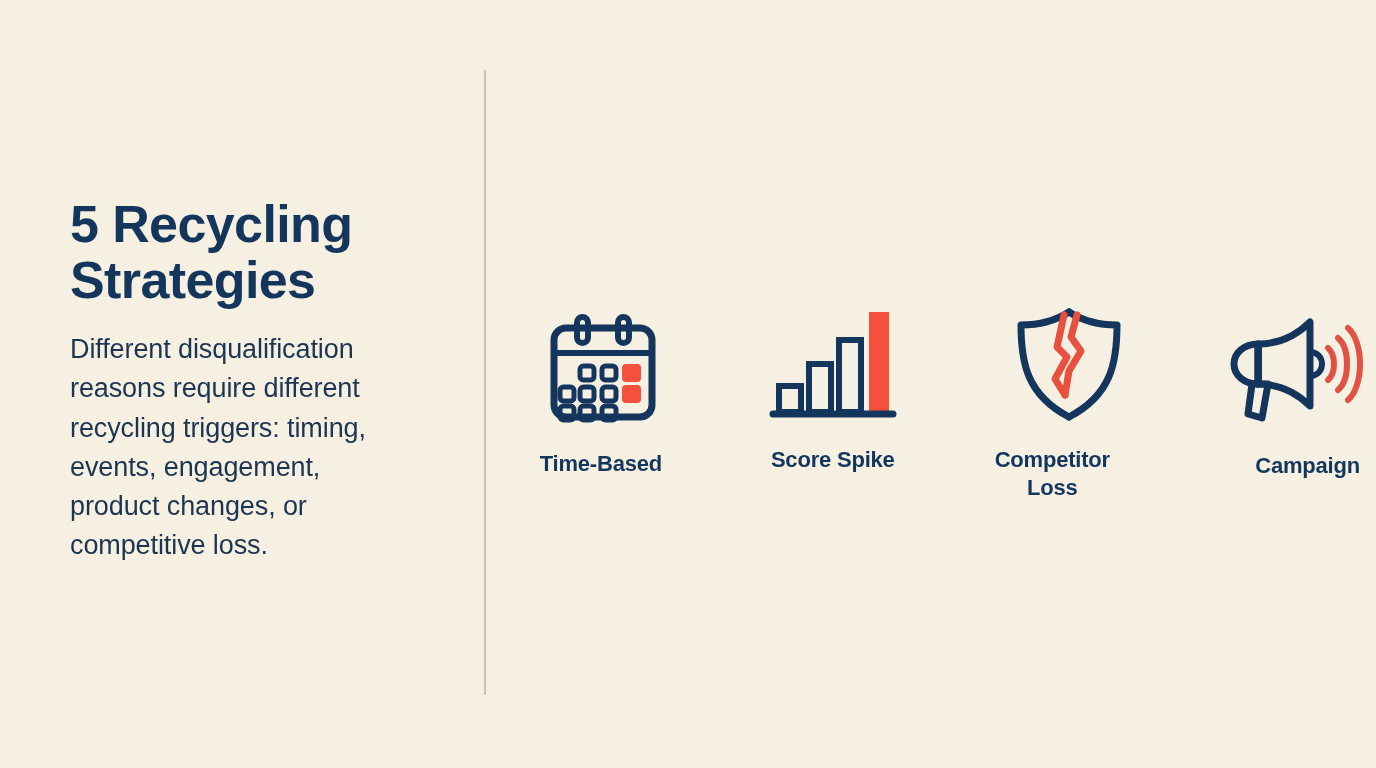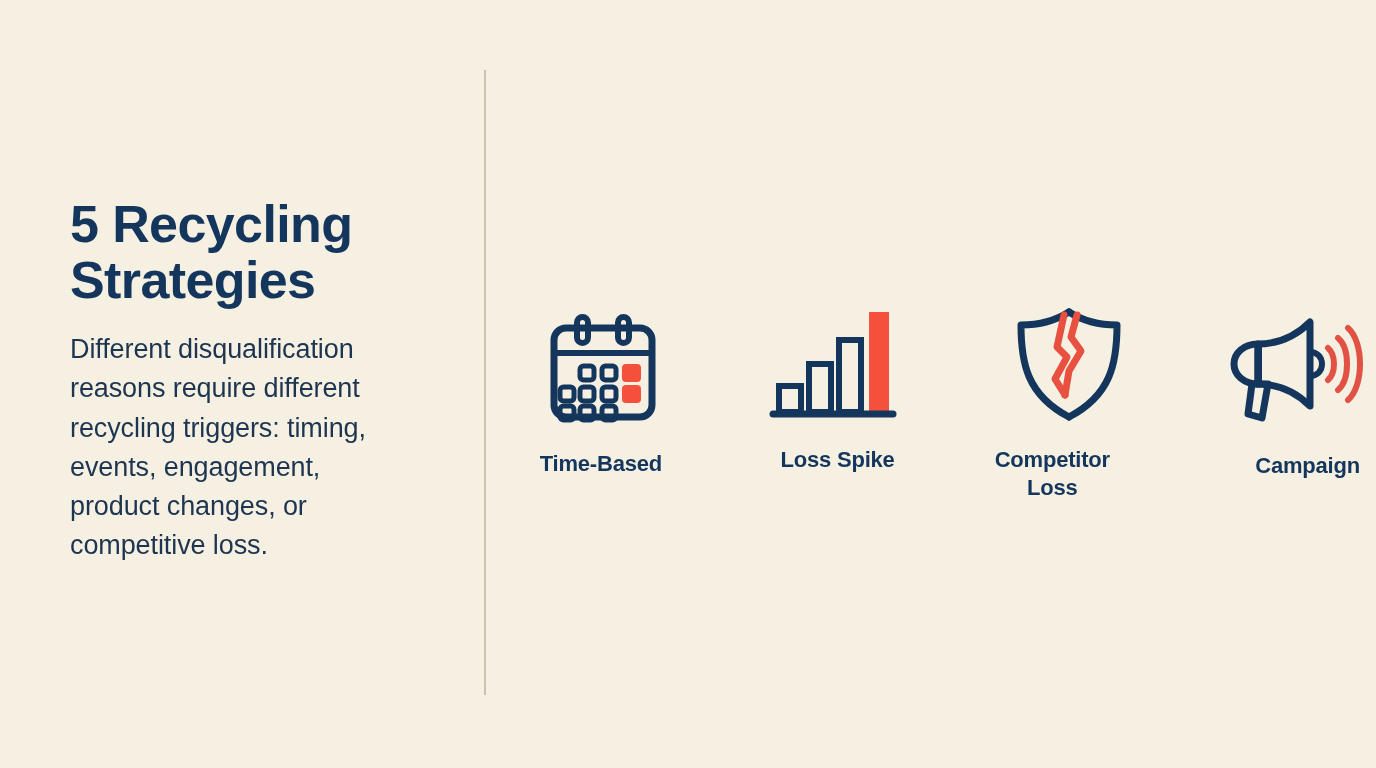--- a/index.html
+++ b/index.html
@@ -156,21 +156,21 @@
 
           <rect x="8" y="82" width="22" height="26" stroke="#14365C" stroke-width="6"></rect>
           <rect x="38" y="60" width="22" height="48" stroke="#14365C" stroke-width="6"></rect>
           <rect x="68" y="36" width="22" height="72" stroke="#14365C" stroke-width="6"></rect>
 
           <rect x="98" y="8" width="20" height="100" fill="#F4503C"></rect>
 
           <line x1="2" y1="110" x2="122" y2="110" stroke="#14365C" stroke-width="7" stroke-linecap="round"></line>
         </svg>
       </div>
-      <div class="icon-label">Loss Spike</div>
+      <div class="icon-label">Score Spike</div>
     </div>
 
     <div class="icon-item item-4">
       <div class="icon-art">
         <svg width="116" height="122" viewBox="0 0 116 122" fill="none">
 
           <path d="M58 9 C44 18 26 22 10 22 C10 60 16 92 58 114" stroke="#14365C" stroke-width="7" stroke-linecap="round" stroke-linejoin="round" fill="none"></path>
 
           <path d="M58 9 C72 18 90 22 106 22 C106 60 100 92 58 114" stroke="#14365C" stroke-width="7" stroke-linecap="round" stroke-linejoin="round" fill="none"></path>
 

